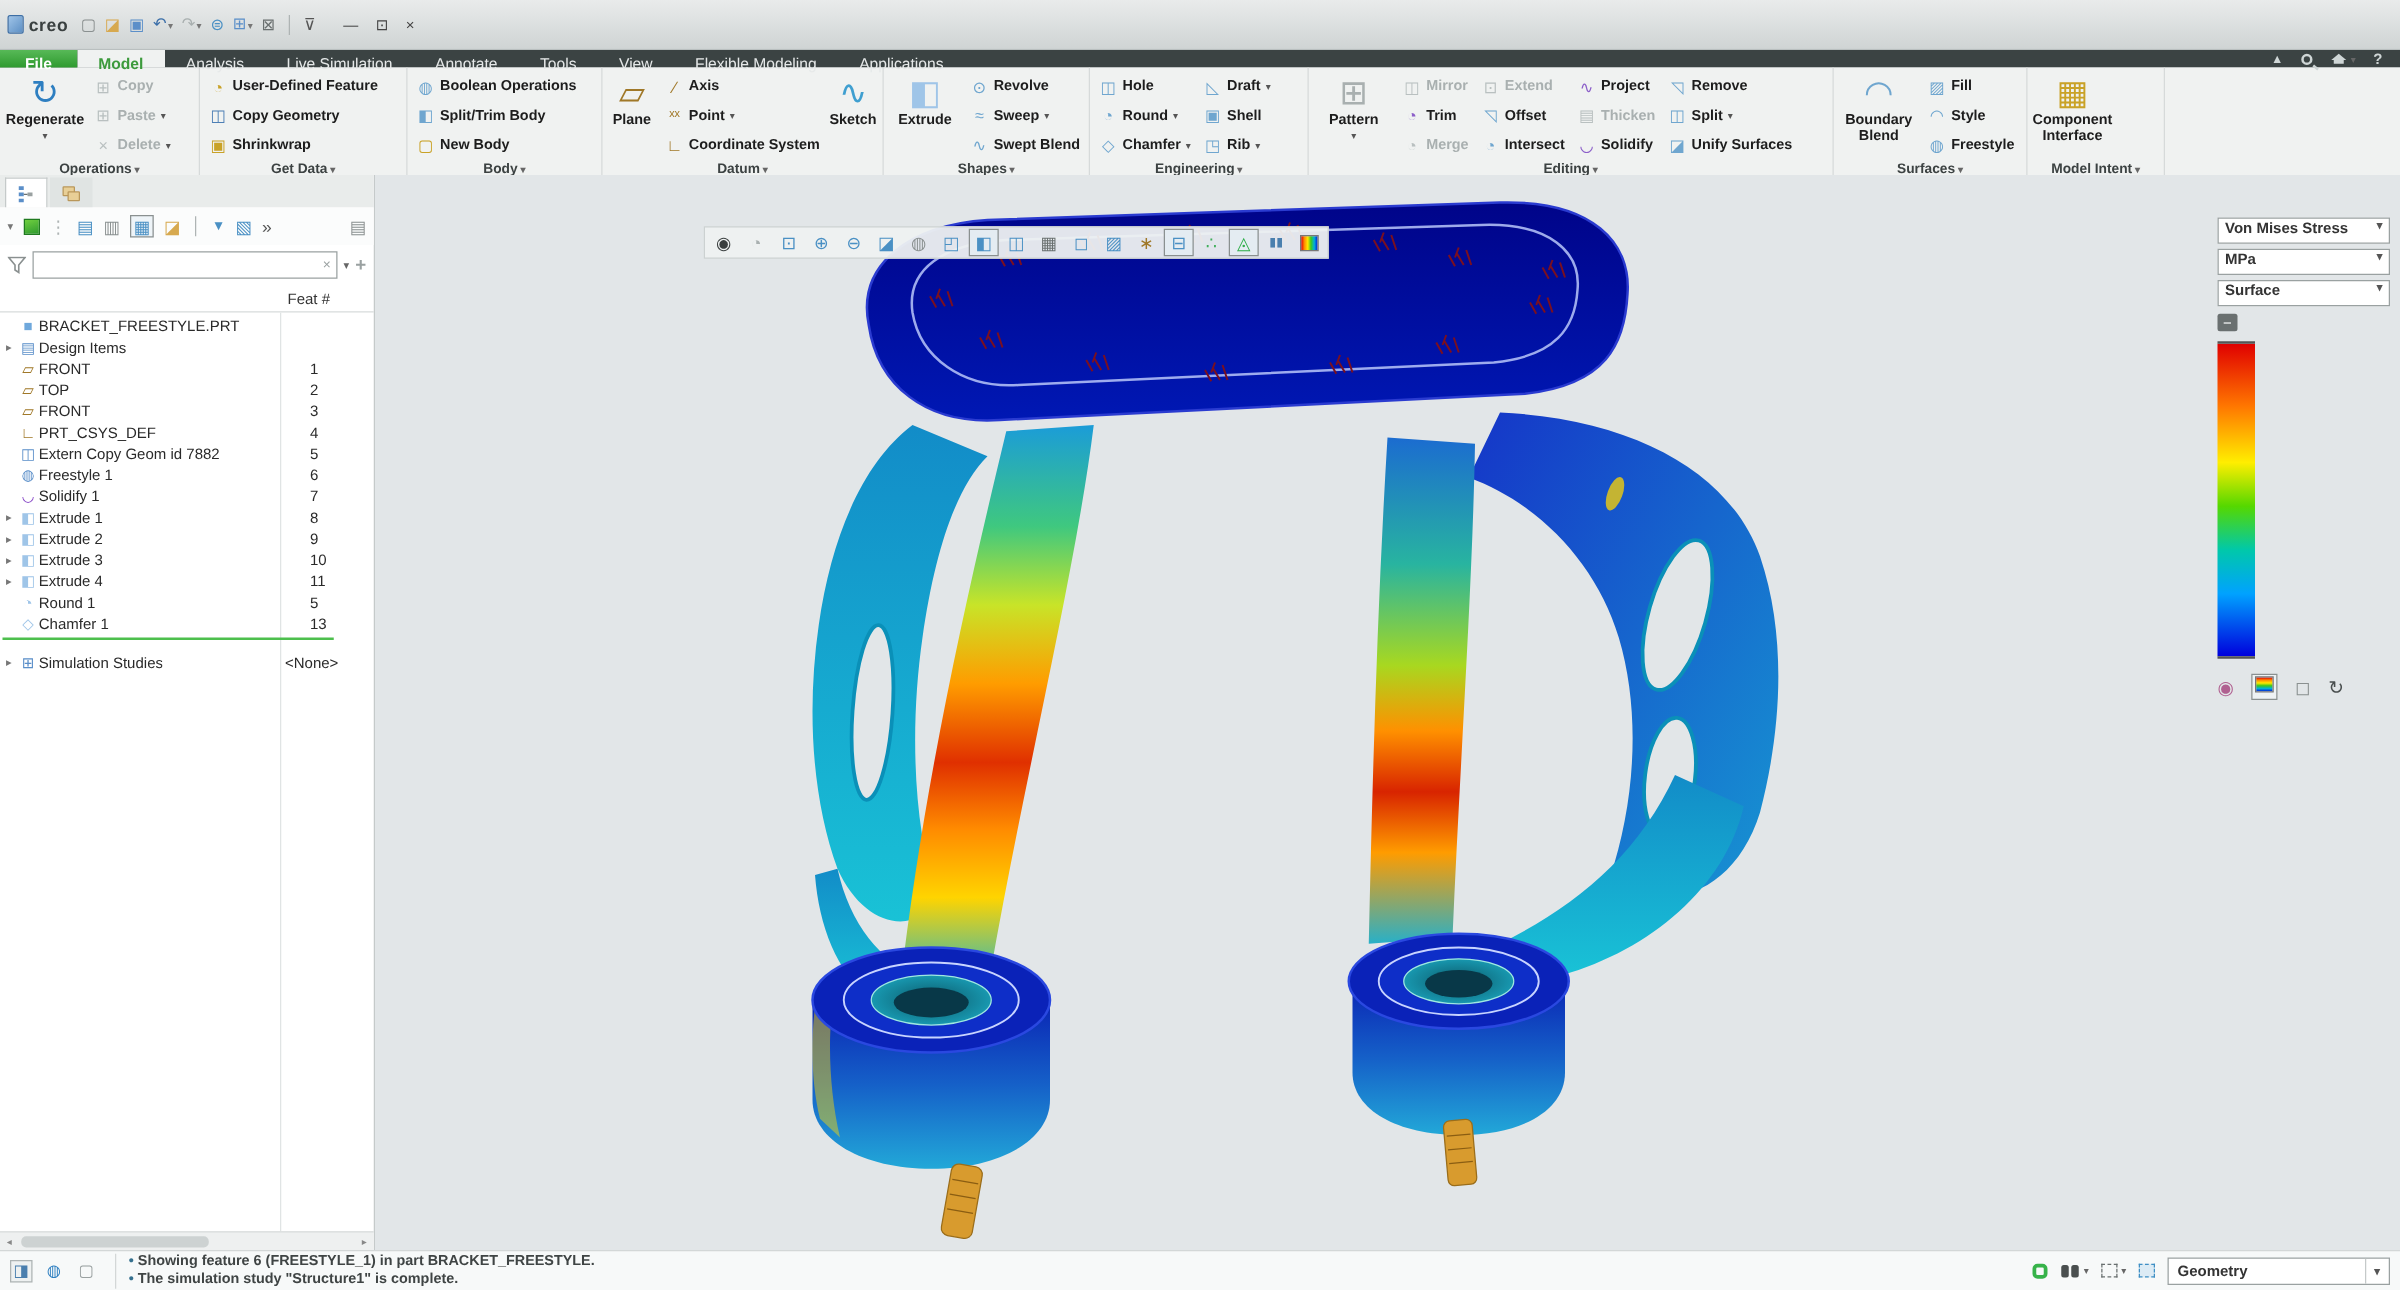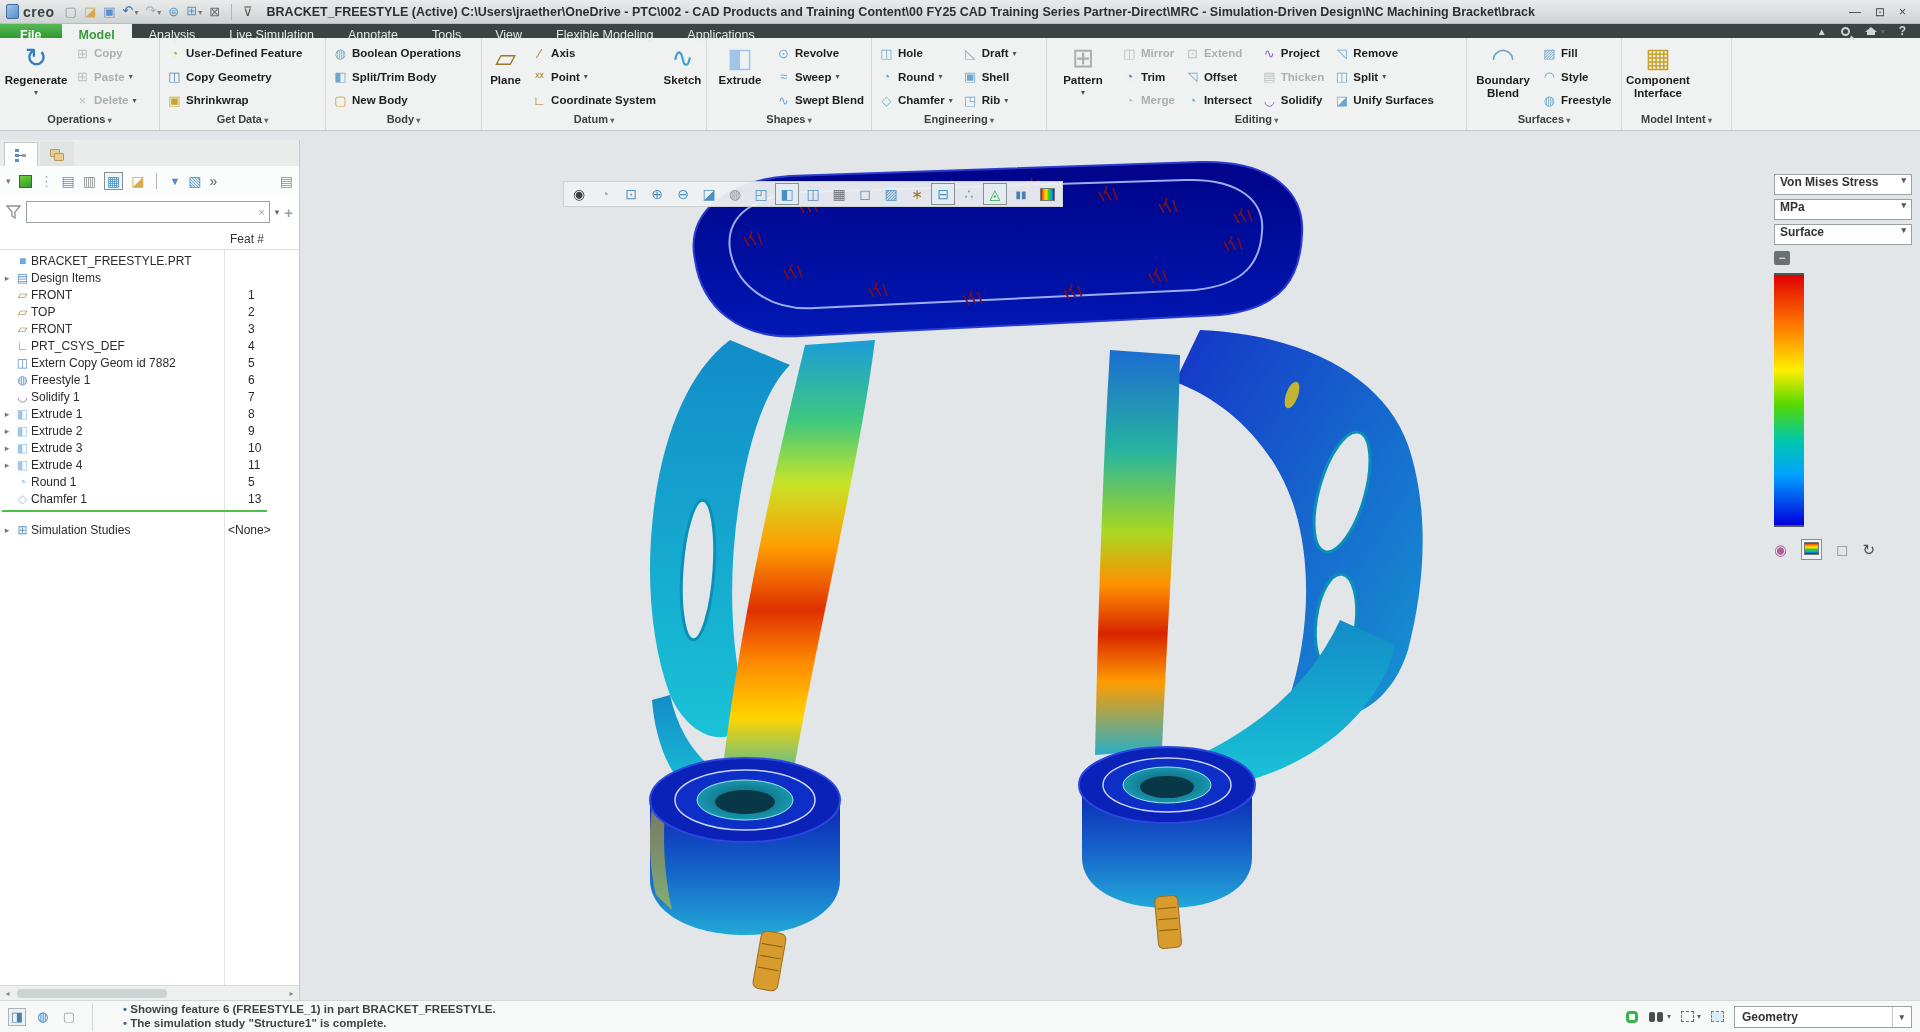--- a/index.html
+++ b/index.html
@@ -1,19 +1,19 @@
 <!DOCTYPE html>
 <html><head>
 <meta charset="utf-8">
 <style>
   html,body{margin:0;padding:0;width:1920px;height:1032px;overflow:hidden;
     font-family:"Liberation Sans",sans-serif;background:#e2e6e8;font-size:12px;color:#222;}
   *{box-sizing:border-box;}
   
-  .titlebar{height:24px;background:linear-gradient(#e9ebeb,#cfd4d4);display:flex;align-items:center;
+  .titlebar{height:40px;background:linear-gradient(#e9ebeb,#cfd4d4);display:flex;align-items:center;
     padding:0 6px;border-bottom:1px solid #b9bfbf;}
   .logo{display:flex;align-items:center;gap:4px;margin-right:10px;}
   .logo .cube{width:13px;height:15px;background:linear-gradient(135deg,#9fc4e8,#5d8fc4);border:1px solid #3c6ea5;border-radius:2px;}
   .logo .lt{font-size:14px;color:#3a4040;font-weight:bold;letter-spacing:.5px;}
   .qat{display:flex;align-items:center;gap:7px;margin-right:14px;}
   .qi{font-size:13px;line-height:16px;cursor:default;}
   .qi .ar{font-size:8px;color:#777;margin-left:1px;}
   .dis{color:#a9b0b0 !important;}
   .vsep{width:1px;height:16px;background:#aeb4b4;margin:0 4px;}
   .wtitle{flex:1;font-weight:bold;font-size:12.5px;color:#2b2f2f;white-space:nowrap;overflow:hidden;}
@@ -107,21 +107,21 @@
   .fvals div:first-child,.fvals div:last-child{color:#2e2e2e;}
   .licons{display:flex;align-items:center;gap:14px;margin-top:12px;}
   .licon{font-size:15px;}
   .licon.active{border:1px solid #8a9090;padding:1px 2px;background:#eef2f4;}
   
   .statusbar{position:absolute;left:0;bottom:0;right:0;height:32px;background:#f7f9f9;border-top:1px solid #d3d7d7;
     display:flex;align-items:center;padding:0 8px;}
   .sbicons{display:flex;align-items:center;gap:8px;}
   .sbi{width:18px;height:18px;display:flex;align-items:center;justify-content:center;font-size:13px;}
   .sbi.boxed{border:1px solid #aeb4b4;background:#eef1f1;}
-  .msgs{margin-left:14px;border-left:1px solid #d3d7d7;padding-left:30px;height:28px;
+  .msgs{margin-left:14px;border-left:1px solid #d3d7d7;padding-left:10px;height:28px;
     display:flex;flex-direction:column;justify-content:center;gap:1px;}
   .msg{font-size:11.5px;font-weight:bold;color:#3f4444;line-height:13px;}
   .msg:before{content:"• ";color:#35708e;}
   .sbright{margin-left:auto;display:flex;align-items:center;gap:10px;}
   .greenring{width:12px;height:12px;border:3px solid #37b34a;border-radius:4px;}
   .binoc{position:relative;width:16px;height:12px;}
   .binoc i{position:absolute;width:6px;height:10px;background:#4a4f4f;border-radius:2px;top:1px;}
   .binoc i:nth-child(1){left:1px;} .binoc i:nth-child(2){left:9px;}
   .dashbox{width:13px;height:11px;border:1px dashed #6a7070;}
   .dashbox.blue{border-color:#3f8fc4;background:#dcebf5;position:relative;}
@@ -143,21 +143,20 @@
     <span class="qi" style="color:#d7a94f;">◪</span>
     <span class="qi" style="color:#5b8fc9;">▣</span>
     <span class="qi" style="color:#3a6ea8;">↶<span class="ar">▾</span></span>
     <span class="qi dis">↷<span class="ar">▾</span></span>
     <span class="qi" style="color:#4a90c4;">⊜</span>
     <span class="qi" style="color:#5b8fc9;">⊞<span class="ar">▾</span></span>
     <span class="qi" style="color:#6a7070;">⊠</span>
     <span class="vsep"></span>
     <span class="qi" style="color:#555;">⊽</span>
   </div>
-  <div class="wtitle">BRACKET_FREESTYLE (Active) C:\Users\jraether\OneDrive - PTC\002 - CAD Products and Training Content\00 FY25 CAD Training Series Partner-Direct\MRC - Simulation-Driven Design\NC Machining Bracket\brack</div>
   <div class="winbtns">
     <span>—</span>
     <span>⊡</span>
     <span>×</span>
   </div>
 </div>
 
 <div class="tabbar">
   <div id="tabs" style="display:flex;">
       <div class="tab file">File</div>

